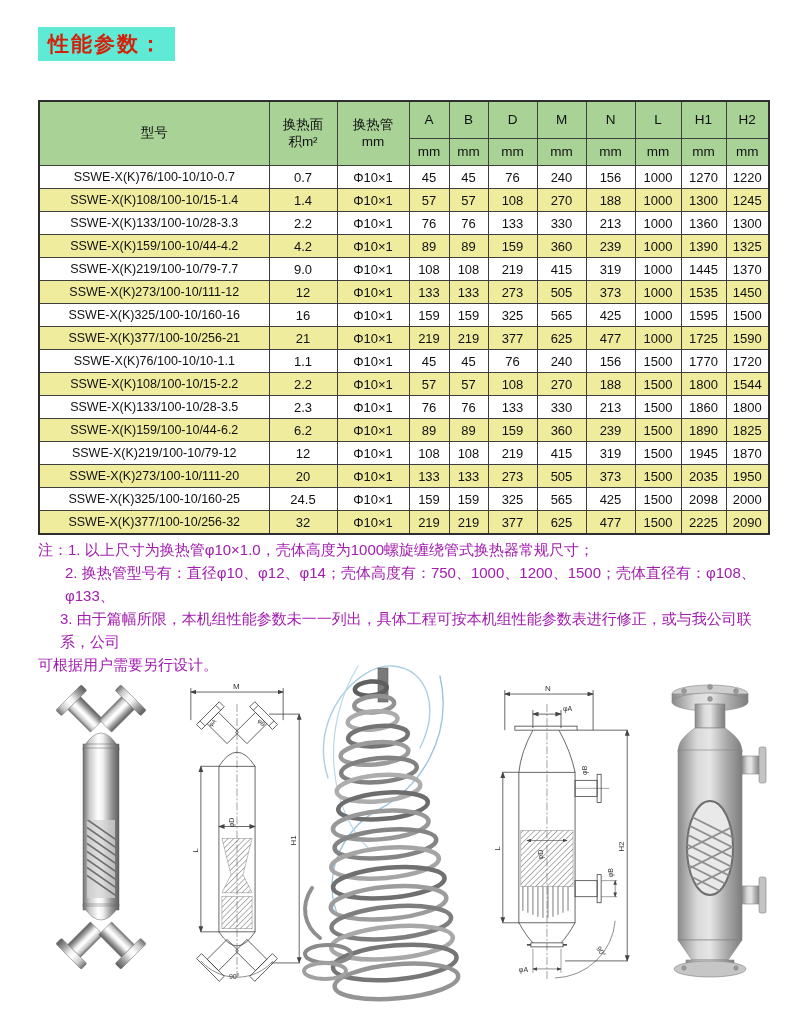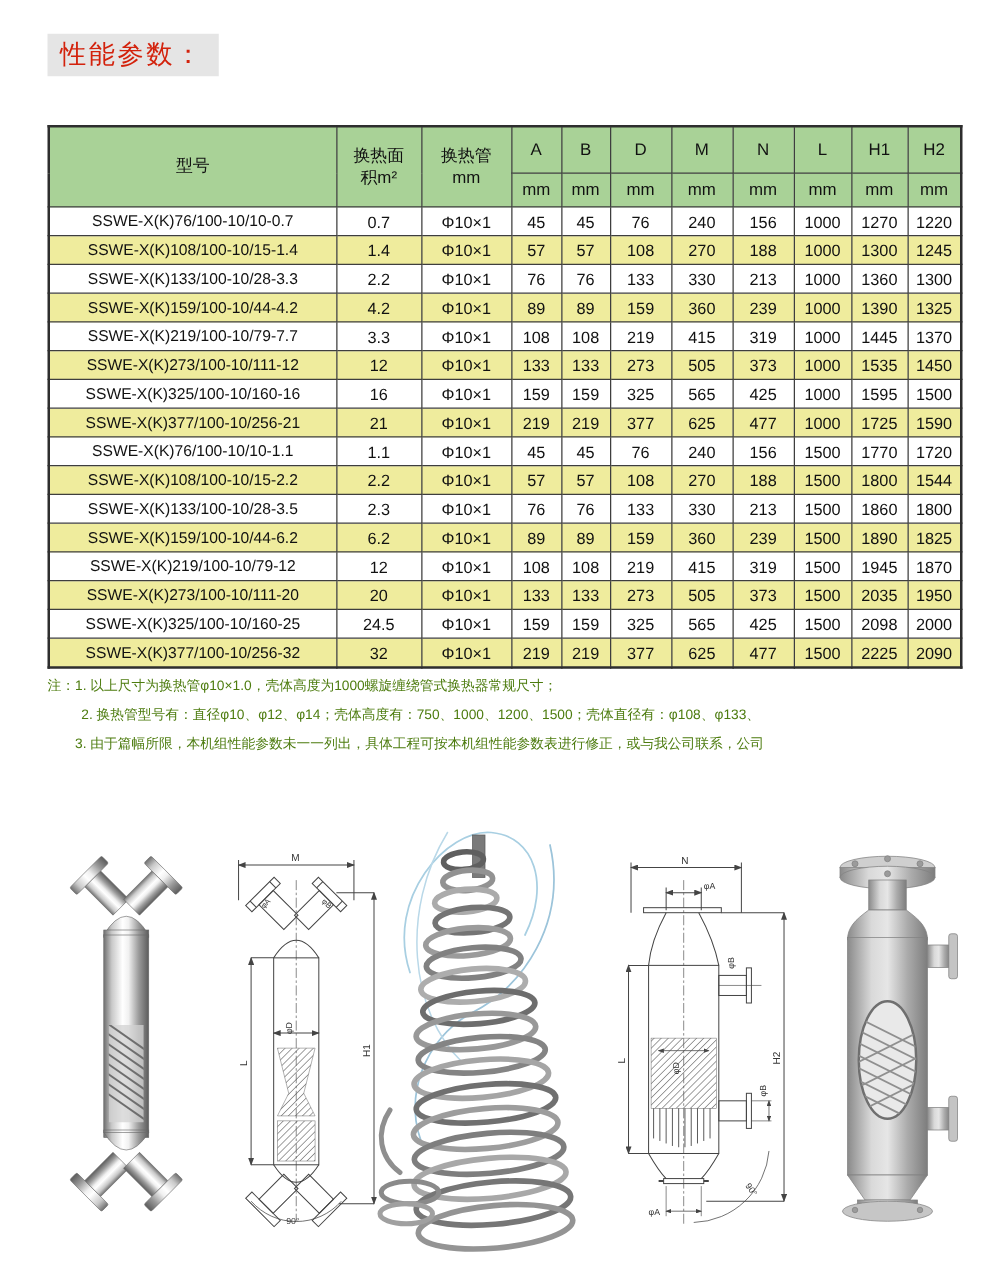--- a/index.html
+++ b/index.html
@@ -3,22 +3,22 @@
 <meta charset="utf-8">
 <style>
   html,body{margin:0;padding:0;}
   body{
     width:800px;height:1020px;position:relative;background:#ffffff;
     font-family:"Liberation Sans", sans-serif;color:#111;overflow:hidden;
   }
   
   .title-badge{
     position:absolute;left:38px;top:27px;
-    background:#e5e5e5;color:#d3220c;
-    font-size:21px;font-weight:normal;letter-spacing:2px;
+    background:#5eead4;color:#d3220c;
+    font-size:21px;font-weight:bold;letter-spacing:2px;
     padding:4px 12px 5px 10px;line-height:1.2;
   }
   
   .spec-table{
     position:absolute;left:38px;top:100px;width:730px;
     border-collapse:collapse;table-layout:fixed;
     border:2px solid #2e2e2e;
   }
   .spec-table th,.spec-table td{
     border:1px solid #3e3e3e;text-align:center;vertical-align:middle;padding:0;
@@ -27,21 +27,21 @@
     background:#a9d297;font-weight:normal;font-size:13.5px;line-height:1.25;
   }
   .spec-table thead tr.dims-row th{height:36px;font-size:13.5px;}
   .spec-table thead tr.unit-row th{height:26px;}
   .spec-table tbody td{height:22px;font-size:13px;line-height:1;background:#ffffff;}
   .spec-table tbody td:first-child{font-size:12.5px;text-align:center;}
   .spec-table tbody tr:nth-child(even) td{background:#efec9d;}
   
   .notes{
     position:absolute;left:38px;top:538px;width:730px;
-    font-size:11px;line-height:23px;color:#4d7c0f;
+    font-size:15px;line-height:23px;color:#a21caf;
   }
   .notes .in0{padding-left:0;}
   .notes .in1{padding-left:27px;}
   .notes .in2{padding-left:52px;}
   .notes .in3{padding-left:22px;}
   
   .fig{position:absolute;}
   .fig svg{width:100%;height:100%;display:block;}
   .fig-photo1{left:42px;top:672px;width:118px;height:308px;}
   .fig-draw1 {left:166px;top:678px;width:144px;height:306px;}
@@ -150,21 +150,21 @@
         <td>89</td>
         <td>159</td>
         <td>360</td>
         <td>239</td>
         <td>1000</td>
         <td>1390</td>
         <td>1325</td>
       </tr>
       <tr>
         <td>SSWE-X(K)219/100-10/79-7.7</td>
-        <td>3.3</td>
+        <td>9.0</td>
         <td>Φ10×1</td>
         <td>108</td>
         <td>108</td>
         <td>219</td>
         <td>415</td>
         <td>319</td>
         <td>1000</td>
         <td>1445</td>
         <td>1370</td>
       </tr>
@@ -311,20 +311,21 @@
         <td>2225</td>
         <td>2090</td>
       </tr>
     </tbody>
 </table>
 
 <div class="notes">
   <div class="in0">注：1. 以上尺寸为换热管φ10×1.0，壳体高度为1000螺旋缠绕管式换热器常规尺寸；</div>
   <div class="in1">2. 换热管型号有：直径φ10、φ12、φ14；壳体高度有：750、1000、1200、1500；壳体直径有：φ108、φ133、</div>
   <div class="in3">3. 由于篇幅所限，本机组性能参数未一一列出，具体工程可按本机组性能参数表进行修正，或与我公司联系，公司</div>
+  <div class="in0">可根据用户需要另行设计。</div>
 </div>
 
 <div class="fig fig-photo1">
   <svg viewBox="0 0 118 308">
     <defs>
       <linearGradient id="m1" x1="0" y1="0" x2="1" y2="0">
         <stop offset="0" stop-color="#6f6f6f"></stop>
           <stop offset="0.18" stop-color="#c9c9c9"></stop>
         <stop offset="0.42" stop-color="#ffffff"></stop>
           <stop offset="0.55" stop-color="#f1f1f1"></stop>

